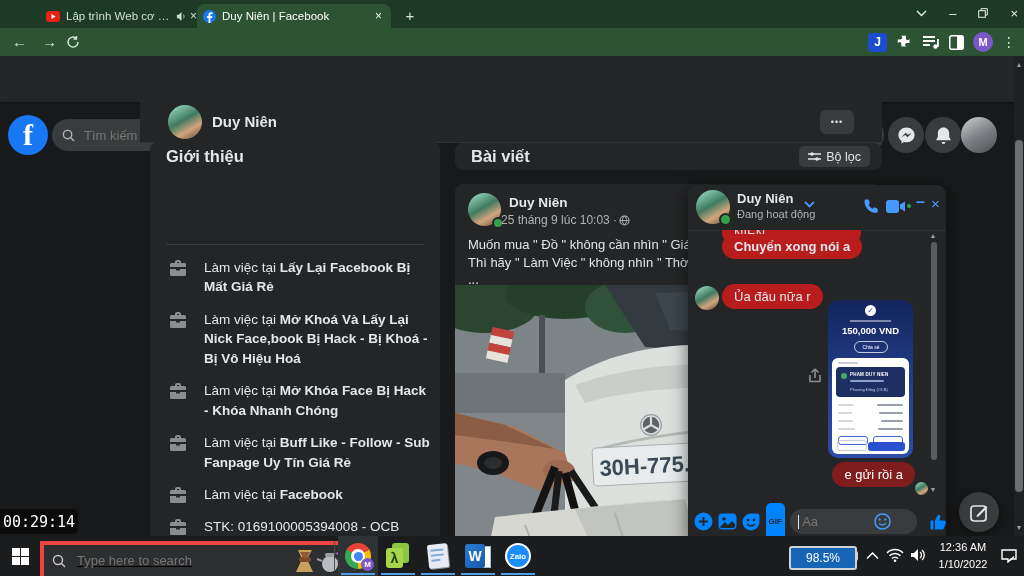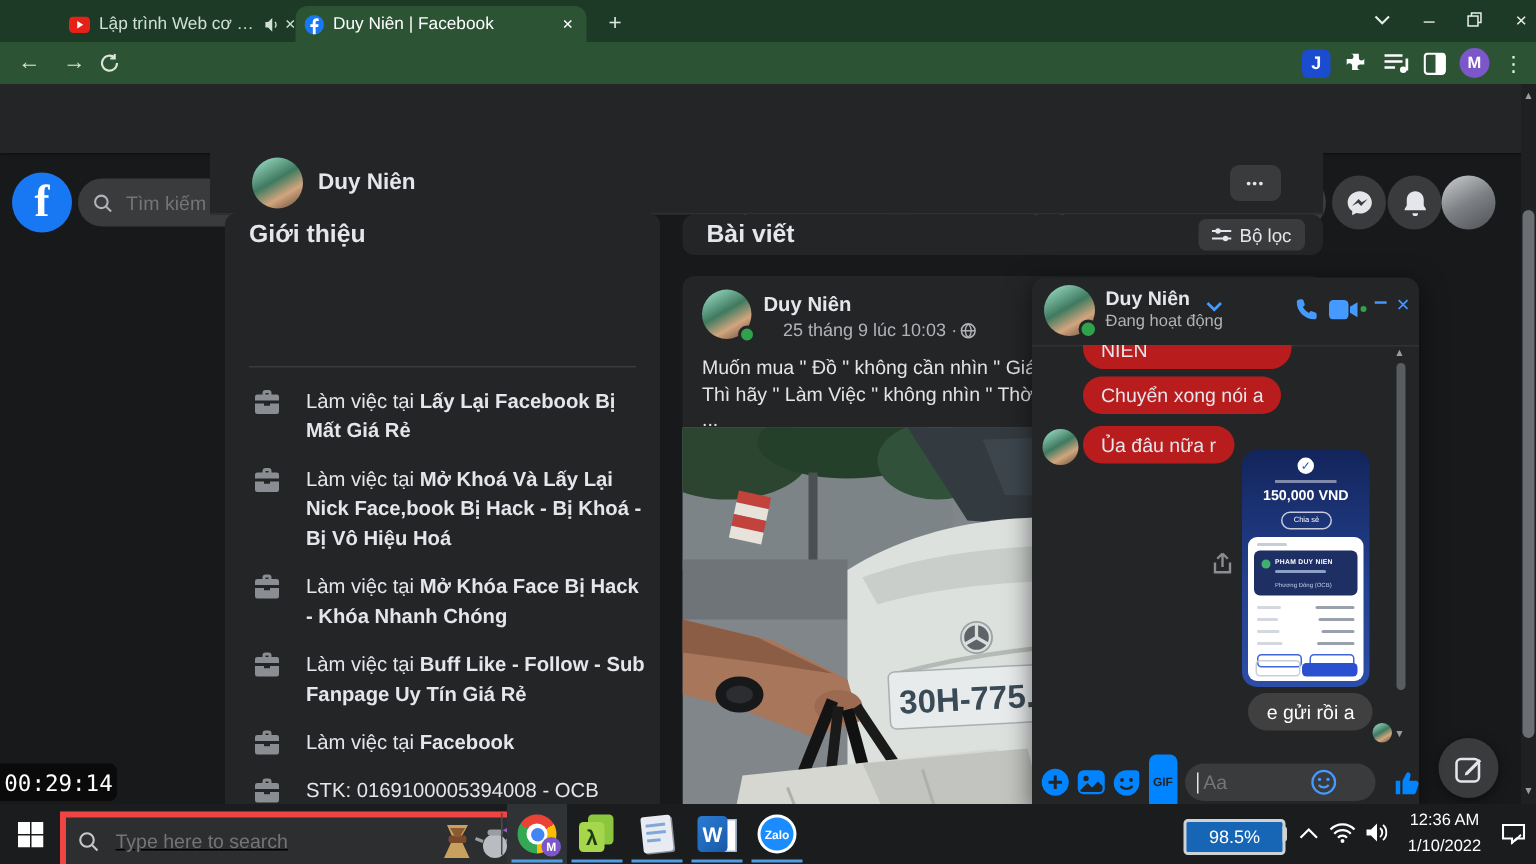--- a/index.html
+++ b/index.html
@@ -60,21 +60,21 @@
   #postmeta{font-size:12px;color:#b0b3b8;display:flex;align-items:center;gap:2px;}
   .posttext{left:13px;font-size:13px;color:#e2e4e8;}
 
   
   #chat{left:688px;top:185px;width:258px;height:355px;background:#242526;border-radius:9px 9px 0 0;box-shadow:0 4px 18px rgba(0,0,0,.55);z-index:30;}
   #chathead{left:0;top:0;width:258px;height:45px;border-bottom:1px solid #313233;}
   #chatname{font-size:13px;font-weight:bold;color:#e4e6eb;line-height:1.1;}
   #chatstatus{font-size:11px;color:#b0b3b8;}
   #chatmsgs{left:0;top:45px;width:258px;height:273px;overflow:hidden;}
   .bubble{position:absolute;background:#b91c1c;color:#e4e6eb;font-size:13px;padding:5px 12px;border-radius:18px;white-space:nowrap;}
-  #sentbubble{background:#404040;color:#fff;}
+  #sentbubble{background:#7f1d1d;color:#fff;}
   #chatcomposer{left:0;top:318px;width:258px;height:37px;display:flex;align-items:center;padding:0 4px;}
   .cmpico{width:24px;height:24px;display:flex;align-items:center;justify-content:center;}
   #chatinput{position:relative;width:112px;height:25px;background:#3a3b3c;border-radius:14px;display:flex;align-items:center;padding:0 8px;margin-left:3px;}
   #chatinput input{background:transparent;border:0;outline:0;width:70px;color:#b0b3b8;font-size:13px;font-family:inherit;}
   .caret{width:1px;height:14px;background:#e4e6eb;margin-right:1px;}
   .gifbadge{background:#0084ff;color:#242526;font-weight:bold;font-size:8px;border-radius:5px;padding:14px 3px;}
 
   
   #receipt{left:140px;top:70px;width:85px;height:158px;border-radius:10px;overflow:hidden;background:linear-gradient(180deg,#13245b 0%,#23418f 55%,#2c4da8 100%);}
   #rc-check{left:37px;top:5px;width:11px;height:11px;border-radius:50%;background:#fff;color:#2b50cf;font-size:8px;line-height:11px;text-align:center;}
@@ -330,21 +330,21 @@
           <circle cx="9" cy="8" r="1.8" fill="#e4e6eb"></circle>
         </svg>
       <span>Bộ lọc</span>
     </div>
   </div>
 
   <div id="postcard" class="ab">
     <div class="ab av" style="left:13px;top:9px;width:33px;height:33px;"></div>
     <div class="greendot" style="left:37px;top:33px;width:8px;height:8px;"></div>
     <div class="ab" style="left:54px;top:11px;" id="postname">Duy Niên</div>
-    <div class="ab" id="postmeta" style="left:67px;top:29px;">
+    <div class="ab" id="postmeta" style="left:46px;top:29px;">
       <span>25 tháng 9 lúc 10:03 · </span>
       <svg width="11" height="11" viewBox="0 0 12 12">
           <circle cx="6" cy="6" r="5" fill="none" stroke="#b0b3b8" stroke-width="1.1"></circle>
           <path d="M1 6h10M6 1c-3 3-3 7 0 10M6 1c3 3 3 7 0 10" fill="none" stroke="#b0b3b8" stroke-width="1"></path>
         </svg>
     </div>
     <div class="posttext ab" style="top:53px;">Muốn mua " Đồ " không cần nhìn " Giá ".</div>
     <div class="posttext ab" style="top:71px;">Thì hãy " Làm Việc " không nhìn " Thời Gi</div>
     <div class="posttext ab" style="top:88px;">...</div>
 
@@ -420,21 +420,21 @@
           <path d="M14 4.5l5-3v10l-5-3z" fill="#4599ff"></path>
         </svg>
       <circle></circle>
       <div class="ab" style="left:219px;top:19px;width:4px;height:4px;border-radius:50%;background:#31a24c;"></div>
       <span class="ab" style="left:228px;top:8px;color:#4599ff;font-size:16px;font-weight:bold;">–</span>
       <span class="ab" style="left:243px;top:10px;color:#4599ff;font-size:15px;">×</span>
     </div>
 
     <div id="chatmsgs" class="ab">
       <div class="bubble" style="left:34px;top:-9px;width:115px;border-radius:6px 6px 14px 14px;">NIÊN</div>
-      <div class="bubble" style="left:34px;top:21px;">Chuyển xong nói a</div>
+      <div class="bubble" style="left:34px;top:4px;font-weight:bold;">Chuyển xong nói a</div>
       <div class="ab av" style="left:7px;top:56px;width:24px;height:24px;"></div>
       <div class="bubble" style="left:34px;top:54px;">Ủa đâu nữa r</div>
 
       <svg class="ab" style="left:120px;top:138px;" width="14" height="16" viewBox="0 0 14 16">
           <path d="M7 1v9M7 1L3.5 4.5M7 1l3.5 3.5" stroke="#8a8d91" stroke-width="1.6" fill="none"></path>
           <path d="M2 7v6.5h10V7" stroke="#8a8d91" stroke-width="1.6" fill="none"></path>
         </svg>
 
       <div id="receipt" class="ab">
         <div id="rc-check" class="ab">✓</div>

